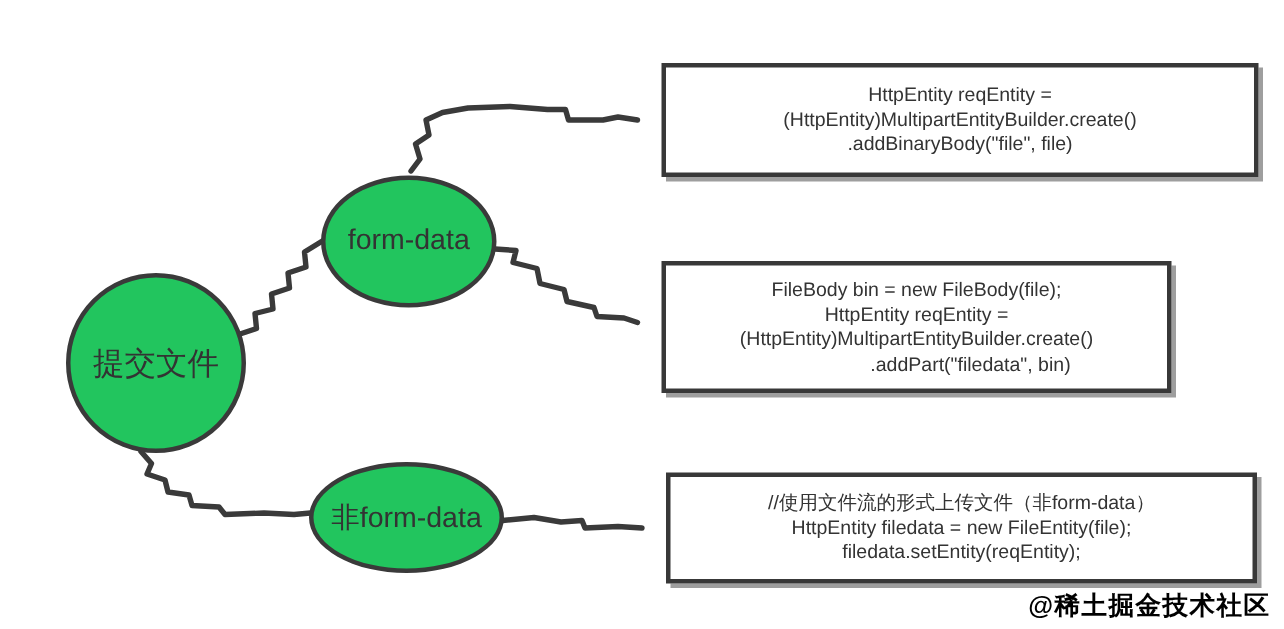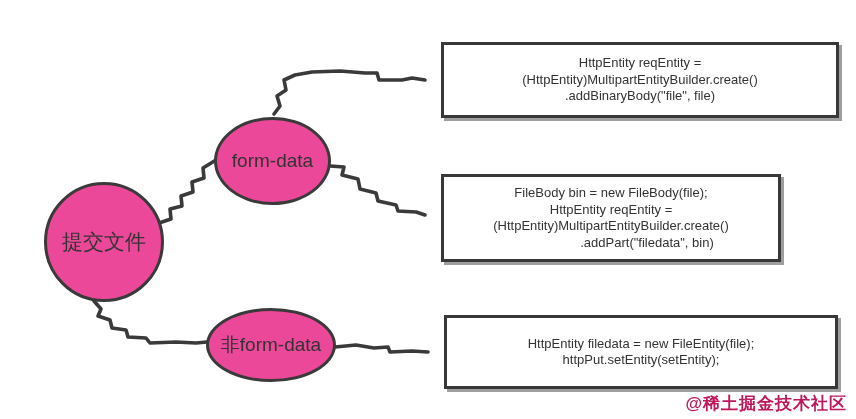--- a/index.html
+++ b/index.html
@@ -10,21 +10,21 @@
     font-family:"Liberation Sans","DejaVu Sans",sans-serif;
     overflow:hidden;
   }
   .connectors{position:absolute;left:0;top:0;width:856px;height:419px;}
   .connectors path{
     fill:none;stroke:#3a3a3a;stroke-width:3.6;
     stroke-linecap:round;stroke-linejoin:round;
   }
   .node{
     position:absolute;
-    background:#ec4899;
+    background:#22c55e;
     border:3px solid #3a3a3a;
     border-radius:50%;
     display:flex;align-items:center;justify-content:center;
     color:#333333;
     box-sizing:border-box;
     text-align:center;
   }
   .node-root{left:44px;top:182px;width:120px;height:120px;font-size:21px;}
   .node-formdata{left:214px;top:117px;width:117px;height:88px;font-size:19px;}
   .node-nonformdata{left:206px;top:308px;width:130px;height:74px;font-size:19px;justify-content:center;}
@@ -41,21 +41,21 @@
     margin-left:16px;
   }
   .box1{left:425px;top:42px;width:398px;height:76px;}
   .box2{left:425px;top:174px;width:340px;height:88px;}
   .box3{left:428px;top:315px;width:394px;height:74px;}
   .code-line{white-space:nowrap;}
   .box2 .code-line:last-child{transform:translateX(36px);}
   .watermark{
     position:absolute;right:9px;bottom:4px;
     font-size:17px;font-weight:bold;letter-spacing:1px;
-    color:#be185d;
+    color:#000000;
   }
 </style>
 </head>
 <body>
 
 <div class="canvas">
 
   <svg class="connectors" viewBox="0 0 856 419" aria-hidden="true">
     <path d="M159,223 L171,219 L170,209 L182,206 L181,196 L193,192 L192,182 L204,178 L203,168 L216,160"></path>
     <path d="M274,114 L280,106 L277,96 L286,90 L284,80 L295,75 L312,72 L340,71 L365,73 L377,73 L379,80 L402,80 L412,78 L425,80"></path>
@@ -83,19 +83,20 @@
   </div>
 
   <div class="code-box box2">
     <div class="code-line">FileBody bin = new FileBody(file);</div>
     <div class="code-line">HttpEntity reqEntity =</div>
     <div class="code-line">(HttpEntity)MultipartEntityBuilder.create()</div>
     <div class="code-line">.addPart("filedata", bin)</div>
   </div>
 
   <div class="code-box box3">
+    <div class="code-line">//使用文件流的形式上传文件（非form-data）</div>
     <div class="code-line">HttpEntity filedata = new FileEntity(file);</div>
-    <div class="code-line">httpPut.setEntity(setEntity);</div>
+    <div class="code-line">filedata.setEntity(reqEntity);</div>
   </div>
 
   <div class="watermark">@稀土掘金技术社区</div>
 
 </div>
 
 </body></html>

